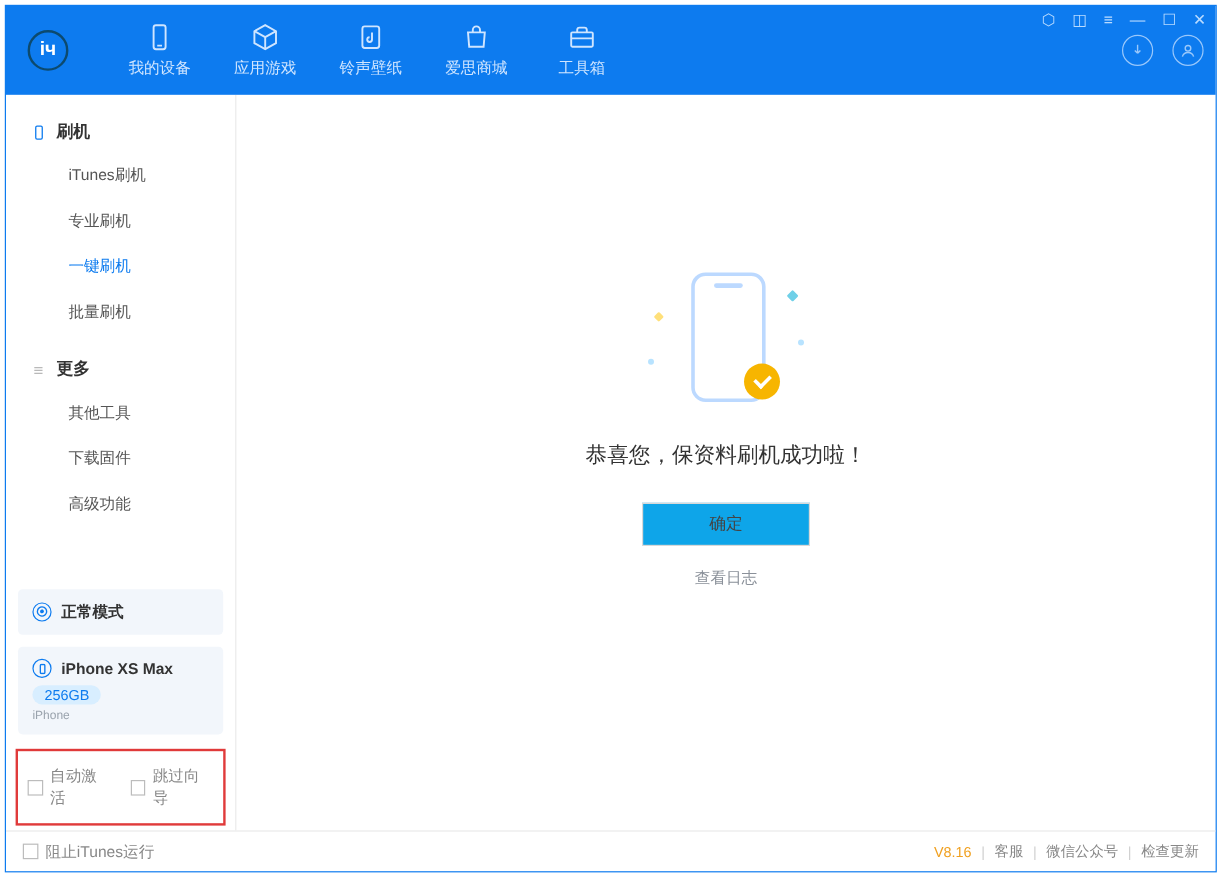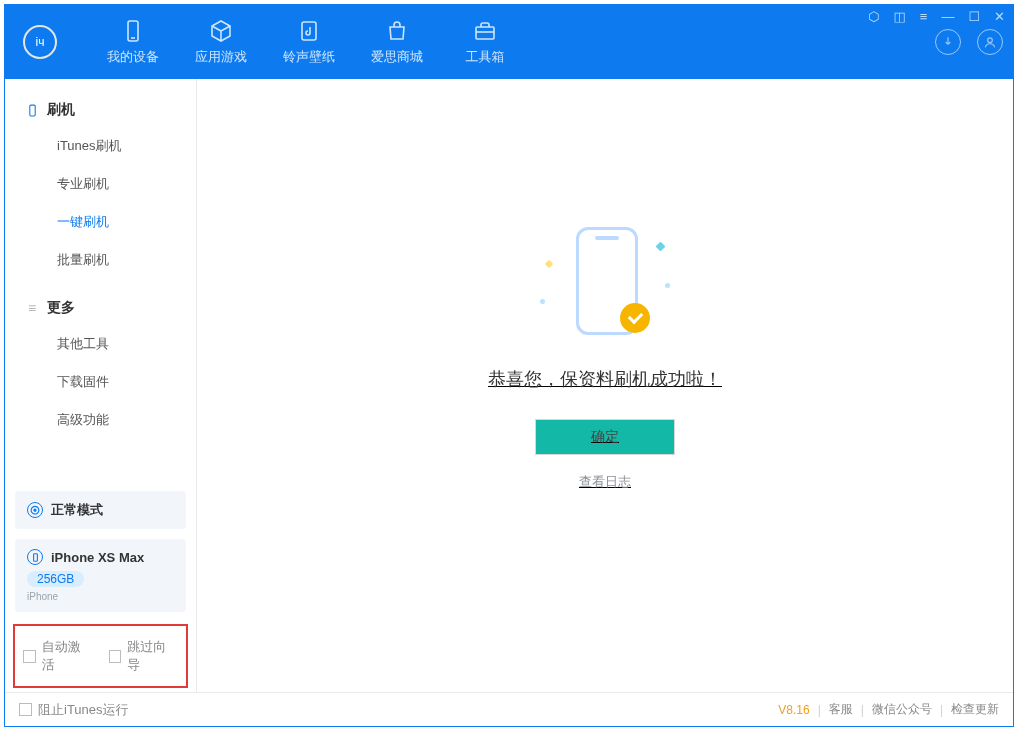--- a/index.html
+++ b/index.html
@@ -3,21 +3,21 @@
 <meta charset="utf-8">
 <style>
 * { margin: 0; padding: 0; box-sizing: border-box; font-family: "Microsoft YaHei", Arial, sans-serif; }
 body { background: #fff; width: 1018px; height: 731px; overflow: hidden; position: relative; }
 
 .window { position: absolute; inset: 4px; border: 1px solid #0d7bef; display: flex; flex-direction: column; background: #fff; }
 
 
 .header { height: 74px; background: #0d7bef; color: #fff; display: flex; align-items: stretch; position: relative; }
 .logo-block { display: flex; align-items: center; padding: 0 18px; gap: 10px; }
-.logo-block .logo-icon { width: 34px; height: 34px; border: 2px solid #e5e5e5; border-radius: 50%; display: flex; align-items: center; justify-content: center; font-weight: normal; font-size: 12px; }
+.logo-block .logo-icon { width: 34px; height: 34px; border: 2px solid #0c4a6e; border-radius: 50%; display: flex; align-items: center; justify-content: center; font-weight: bold; font-size: 16px; }
 .logo-text { line-height: 1.1; }
 .logo-text .name { font-size: 20px; font-weight: 600; letter-spacing: 2px; }
 .logo-text .url  { font-size: 11px; opacity: .9; }
 
 .top-nav { display: flex; align-items: stretch; margin-left: 14px; }
 .top-nav-item { width: 88px; display: flex; flex-direction: column; align-items: center; justify-content: center; gap: 4px; font-size: 13px; color: #cfe5ff; cursor: pointer; }
 .top-nav-item.active { background: #0a6bd4; color: #fff; }
 .top-nav-item .nav-icon { width: 26px; height: 26px; display:flex; align-items:center; justify-content:center; }
 .top-nav-item .nav-icon svg { width: 24px; height: 24px; stroke: currentColor; fill: none; stroke-width: 1.6; }
 
@@ -41,34 +41,34 @@
 .panel .p-head { display:flex; align-items:center; gap:8px; font-weight:600; }
 .panel .p-head .p-icon { width:16px; height:16px; border:1.5px solid #0d7bef; border-radius:50%; display:inline-flex; align-items:center; justify-content:center; color:#0d7bef; font-size:10px; }
 .panel .storage { display:inline-block; margin-top:6px; background:#d8eeff; color:#0d7bef; border-radius:10px; padding:1px 10px; font-size:12px; }
 .panel .sub { color:#9aa3ad; font-size:10px; margin-top:4px; }
 
 .red-box { border:2px solid #e03a3a; margin:12px 8px 4px 8px; padding:12px 8px; display:flex; gap:16px; align-items:flex-start; }
 .chk { display:flex; align-items:center; gap:6px; font-size:13px; color:#888; cursor:pointer; }
 .chk .box { width:13px; height:13px; border:1px solid #bcbcbc; background:#fff; }
 
 
-.main { flex:1; position:relative; display:flex; flex-direction:column; align-items:center; justify-content:center;text-decoration:underline; }
+.main { flex:1; position:relative; display:flex; flex-direction:column; align-items:center; justify-content:center; }
 .phone-illus { position:relative; width:130px; height:120px; margin-top:-60px; }
 .phone-illus .phone { position:absolute; left:36px; top:6px; width:62px; height:108px; border:3px solid #bcd9ff; border-radius:12px; background:#fff; }
 .phone-illus .phone::before { content:""; position:absolute; top:6px; left:50%; transform:translateX(-50%); width:24px; height:4px; background:#bcd9ff; border-radius:2px; }
 .phone-illus .badge { position:absolute; right:20px; bottom:8px; width:30px; height:30px; border-radius:50%; background:#f7b500; display:flex; align-items:center; justify-content:center; }
 .phone-illus .badge::after { content:""; width:10px; height:6px; border-left:3px solid #fff; border-bottom:3px solid #fff; transform:rotate(-45deg); margin-top:-3px; }
 .phone-illus .dot  { position:absolute; border-radius:50%; }
 .phone-illus .d1 { width:6px; height:6px; background:#ffe07a; left:6px; top:40px; transform:rotate(45deg); border-radius:1px; }
 .phone-illus .d2 { width:5px; height:5px; background:#b8e3ff; left:0; top:78px; }
 .phone-illus .d3 { width:7px; height:7px; background:#6fd0e8; right:6px; top:22px; transform:rotate(45deg); border-radius:1px; }
 .phone-illus .d4 { width:5px; height:5px; background:#b8e3ff; right:0; top:62px; }
 
 .success-msg { margin-top:26px; font-size:18px; color:#333; }
-.ok-btn { margin-top:28px; width:140px; height:36px; border:1px solid #d8d8d8; background:#14b8a6; font-size:14px; color:#444; cursor:pointer; }
+.ok-btn { margin-top:28px; width:140px; height:36px; border:1px solid #d8d8d8; background:#0ea5e9; font-size:14px; color:#444; cursor:pointer; }
 .view-log { margin-top:18px; font-size:13px; color:#8a9099; cursor:pointer; }
 
 
 .footer { height:34px; border-top:1px solid #eaeaea; display:flex; align-items:center; padding:0 14px; font-size:12px; color:#888; }
 .footer .f-left { display:flex; align-items:center; gap:6px; }
 .footer .f-right { margin-left:auto; display:flex; align-items:center; gap:8px; }
 .footer .ver { color:#f0a020; }
 .footer .sep { color:#d0d0d0; }
 .footer .flink { cursor:pointer; }
 </style>

